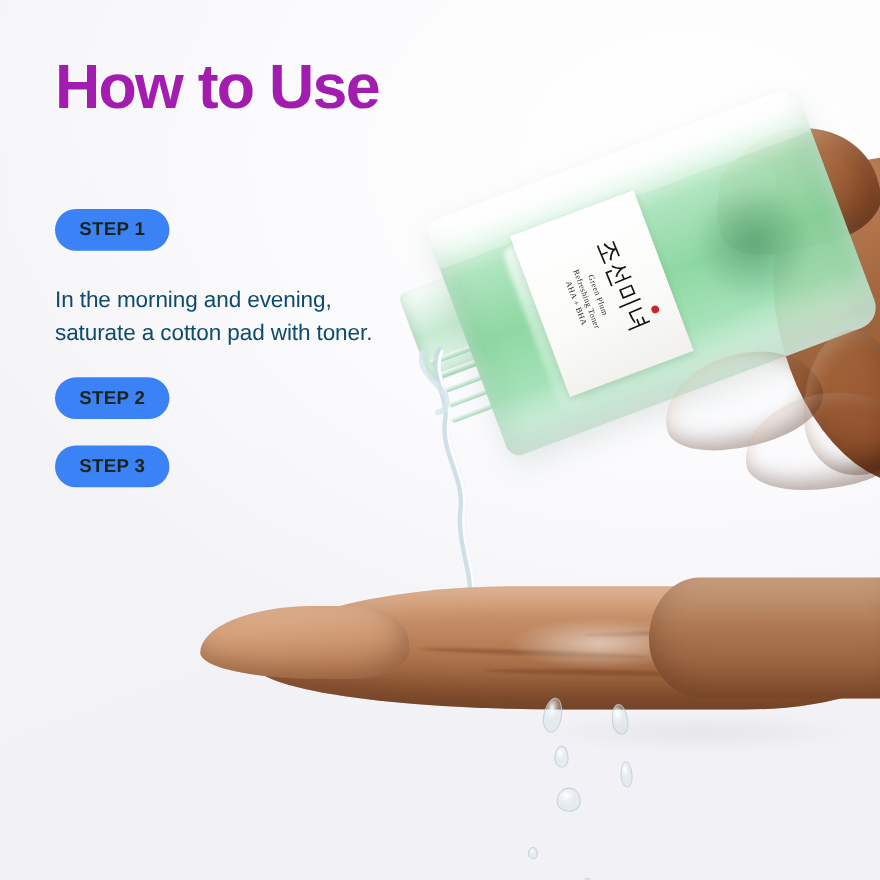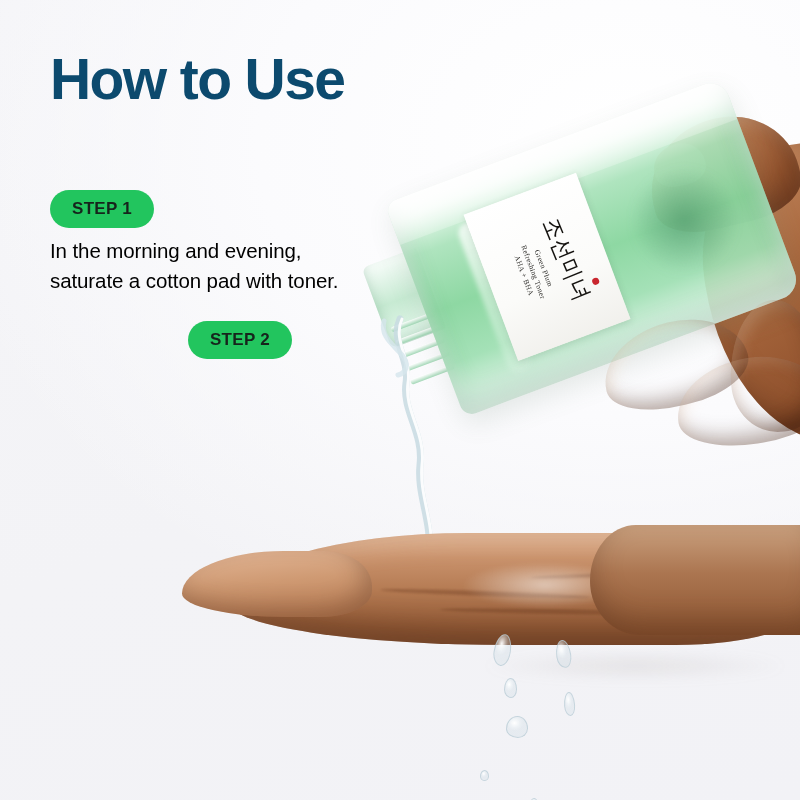--- a/index.html
+++ b/index.html
@@ -31,54 +31,54 @@
   }
 
   
   .title {
     position: absolute;
     left: 50px;
     top: 50px;
     font-size: 57px;
     font-weight: 700;
     letter-spacing: -1.6px;
-    color: #0c4a6e;
+    color: #a21caf;
     line-height: 1.05;
     white-space: nowrap;
   }
 
   
   .steps {
     position: absolute;
     left: 50px;
     top: 190px;
     width: 380px;
   }
   .step { position: relative; }
   .step-1 { margin-top: 0; }
-  .step-2 { margin-top: 26px; text-align: center; }
+  .step-2 { margin-top: 26px; }
   .step-3 { margin-top: 24px; }
 
   .badge {
     display: inline-block;
-    background: #22c55e;
+    background: #3b82f6;
     color: #16241c;
     border-radius: 22px;
     padding: 10px 22px 11px 22px;
     font-size: 17px;
     font-weight: 600;
     letter-spacing: 0.3px;
     line-height: 1;
   }
 
   .step-text {
-    margin-top: 8px;
+    margin-top: 30px;
     font-size: 20.5px;
     line-height: 1.44;
-    color: #000000;
+    color: #0c4a6e;
     letter-spacing: -0.1px;
     max-width: 340px;
     white-space: pre-line;
   }
 
   
   .photo {
     position: absolute;
     left: 170px;
     top: 90px;
@@ -456,17 +456,18 @@
       <div class="badge">STEP 1</div>
       <div class="step-text">In the morning and evening,
 saturate a cotton pad with toner.</div>
     </div>
 
     <div class="step step-2">
       <div class="badge">STEP 2</div>
     </div>
 
     <div class="step step-3">
+      <div class="badge">STEP 3</div>
     </div>
 
   </div>
 
 </div>
 
 </body></html>

